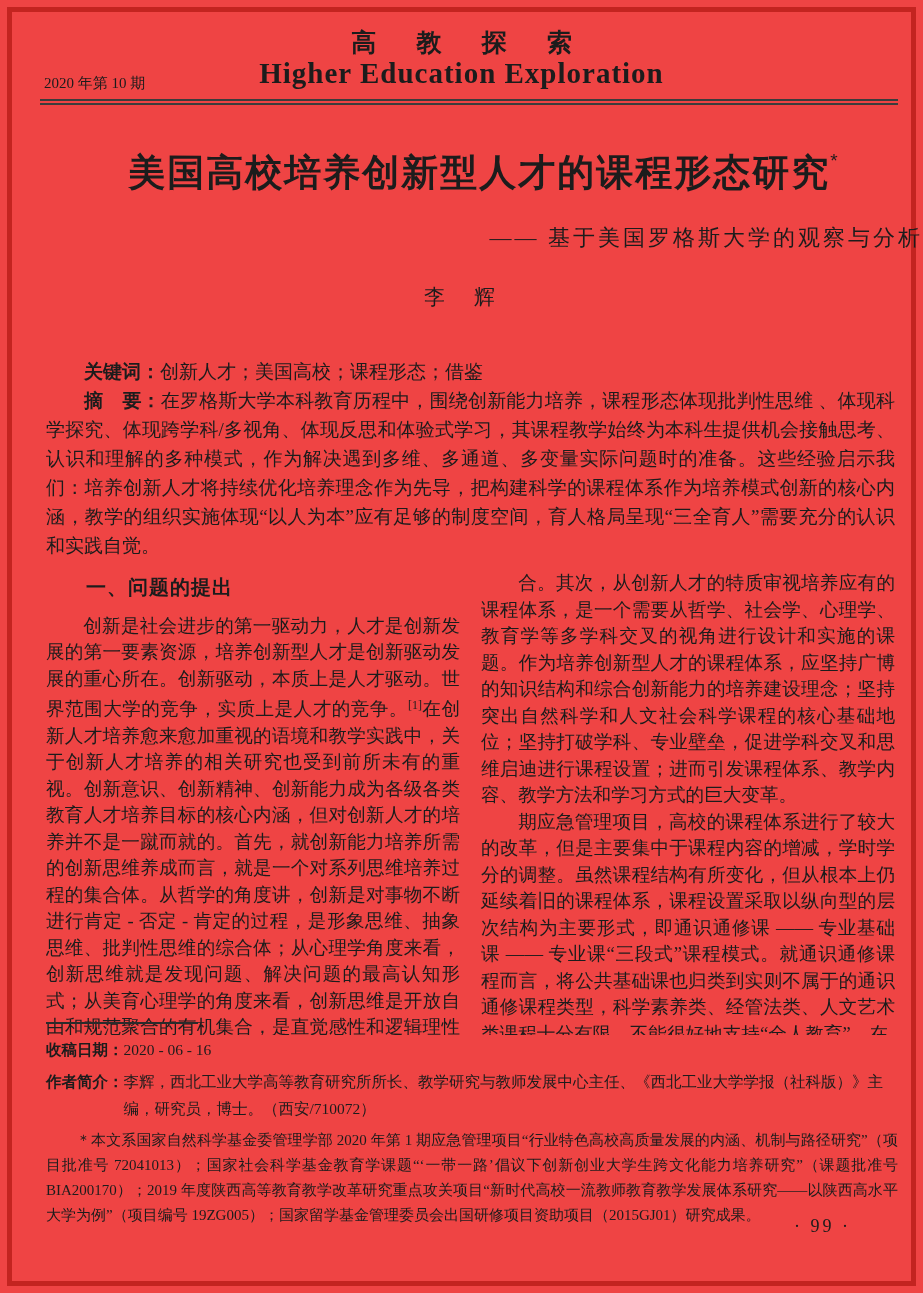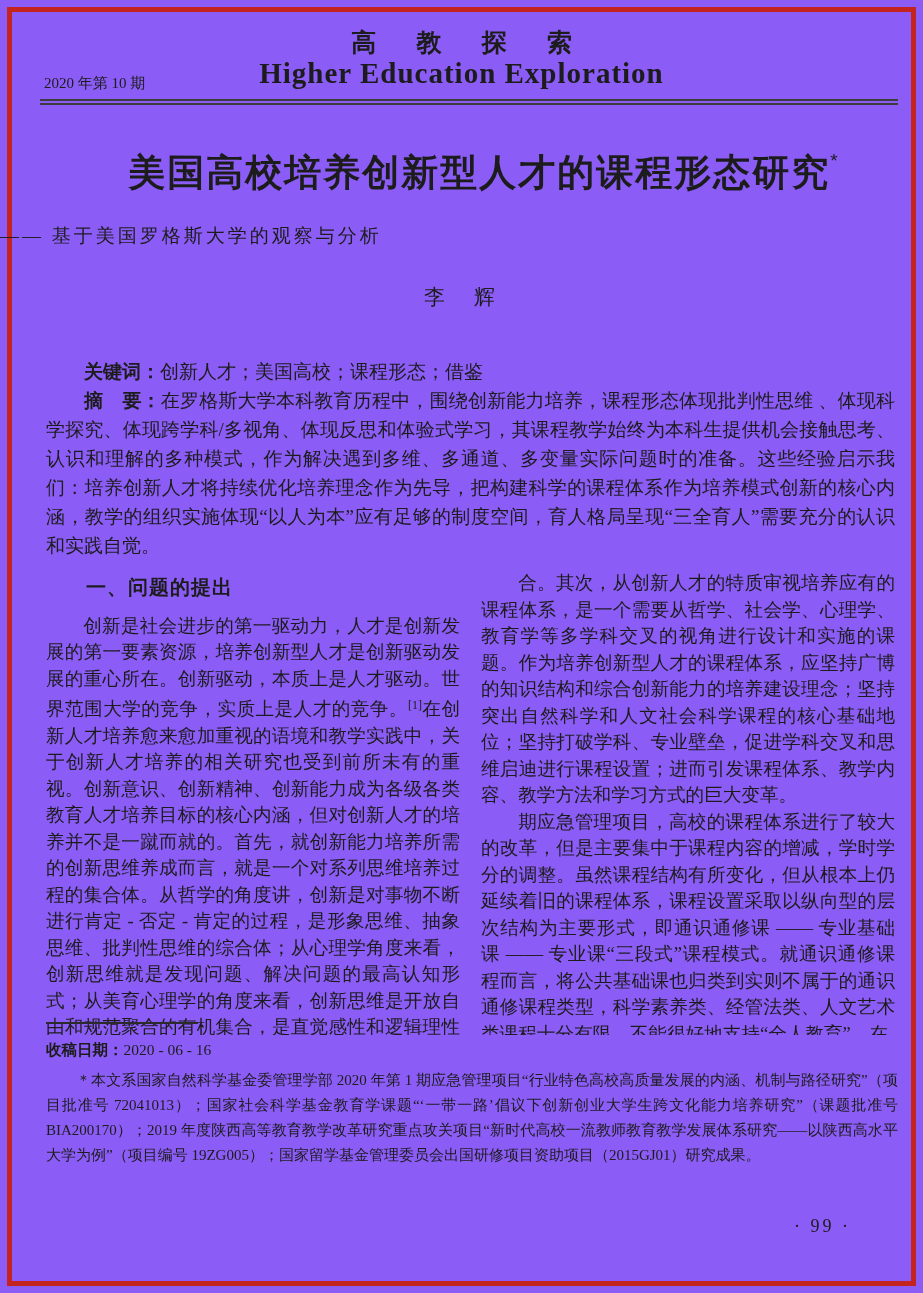--- a/index.html
+++ b/index.html
@@ -1,36 +1,36 @@
 <!DOCTYPE html>
 <html><head>
 <meta charset="utf-8">
 <style>
   * { margin:0; padding:0; box-sizing:border-box; }
   html,body { width:923px; height:1293px; background:#ffffff; }
   body { font-family:"Liberation Serif","DejaVu Serif",serif; color:#1c1c1c; overflow:hidden; }
-  .page { position:relative; width:923px; height:1293px; background:#8b5cf6; }
+  .page { position:relative; width:923px; height:1293px; background:#ef4444; }
   .frame { position:absolute; inset:7px; border:5px solid #c32420; pointer-events:none; }
 
   
   .journal-cn { position:absolute; top:26px; left:0; width:100%; text-align:center;
     font-size:25px; font-weight:600; letter-spacing:17px; text-indent:17px; }
   .journal-en { position:absolute; top:57px; left:0; width:100%; text-align:center;
     font-size:29px; font-weight:700; letter-spacing:1px; }
   .issue { position:absolute; left:44px; top:74px; font-size:15px; }
   .header-rule { position:absolute; left:40px; top:99px; width:858px; height:6px;
     border-top:2px solid #3c3c3c; border-bottom:2px solid #3c3c3c; }
 
   
   .title { position:absolute; top:148px; left:0; width:100%; text-align:center;
     font-family:"Liberation Sans","DejaVu Sans",sans-serif;
     font-size:37px; font-weight:700; letter-spacing:2px;padding-left:45px; }
   .title sup { font-size:19px; vertical-align:18px; font-weight:400; }
-  .subtitle { position:absolute; top:223px; left:0; width:100%; text-align:left;
-    font-size:19px; letter-spacing:3px; }
+  .subtitle { position:absolute; top:223px; left:0; width:100%; text-align:right;
+    font-size:22px; letter-spacing:3px; }
   .author { position:absolute; top:283px; left:0; width:100%; text-align:center;
     font-size:21px; letter-spacing:4px; }
 
   
   .abstract-block { position:absolute; left:46px; top:357px; width:849px;
     font-size:19px; line-height:29px; text-align:justify; }
   .abstract-block p { text-indent:2em; }
   .lbl { font-weight:700; }
 
   
@@ -82,17 +82,21 @@
     </div>
     <div class="col">
       <p>合。其次，从创新人才的特质审视培养应有的课程体系，是一个需要从哲学、社会学、心理学、教育学等多学科交叉的视角进行设计和实施的课题。作为培养创新型人才的课程体系，应坚持广博的知识结构和综合创新能力的培养建设理念；坚持突出自然科学和人文社会科学课程的核心基础地位；坚持打破学科、专业壁垒，促进学科交叉和思维启迪进行课程设置；进而引发课程体系、教学内容、教学方法和学习方式的巨大变革。</p>
       <p>期应急管理项目，高校的课程体系进行了较大的改革，但是主要集中于课程内容的增减，学时学分的调整。虽然课程结构有所变化，但从根本上仍延续着旧的课程体系，课程设置采取以纵向型的层次结构为主要形式，即通识通修课 —— 专业基础课 —— 专业课“三段式”课程模式。就通识通修课程而言，将公共基础课也归类到实则不属于的通识通修课程类型，科学素养类、经管法类、人文艺术类课程十分有限，不能很好地支持“全人教育”。在</p>
     </div>
   </div>
 
   <div class="footnote-sep"></div>
   <div class="footer">
     <div class="received"><span class="lbl">收稿日期：</span><span>2020 - 06 - 16</span></div>
+    <div class="bio">
+        <span class="lbl">作者简介：</span>
+        <span>李辉，西北工业大学高等教育研究所所长、教学研究与教师发展中心主任、《西北工业大学学报（社科版）》主编，研究员，博士。（西安/710072）</span>
+      </div>
     <div class="funding">＊本文系国家自然科学基金委管理学部 2020 年第 1 期应急管理项目“行业特色高校高质量发展的内涵、机制与路径研究”（项目批准号 72041013）；国家社会科学基金教育学课题“‘一带一路’倡议下创新创业大学生跨文化能力培养研究”（课题批准号 BIA200170）；2019 年度陕西高等教育教学改革研究重点攻关项目“新时代高校一流教师教育教学发展体系研究——以陕西高水平大学为例”（项目编号 19ZG005）；国家留学基金管理委员会出国研修项目资助项目（2015GJ01）研究成果。</div>
   </div>
 
   <div class="page-number">· 99 ·</div>
 </div>
 
 </body></html>

